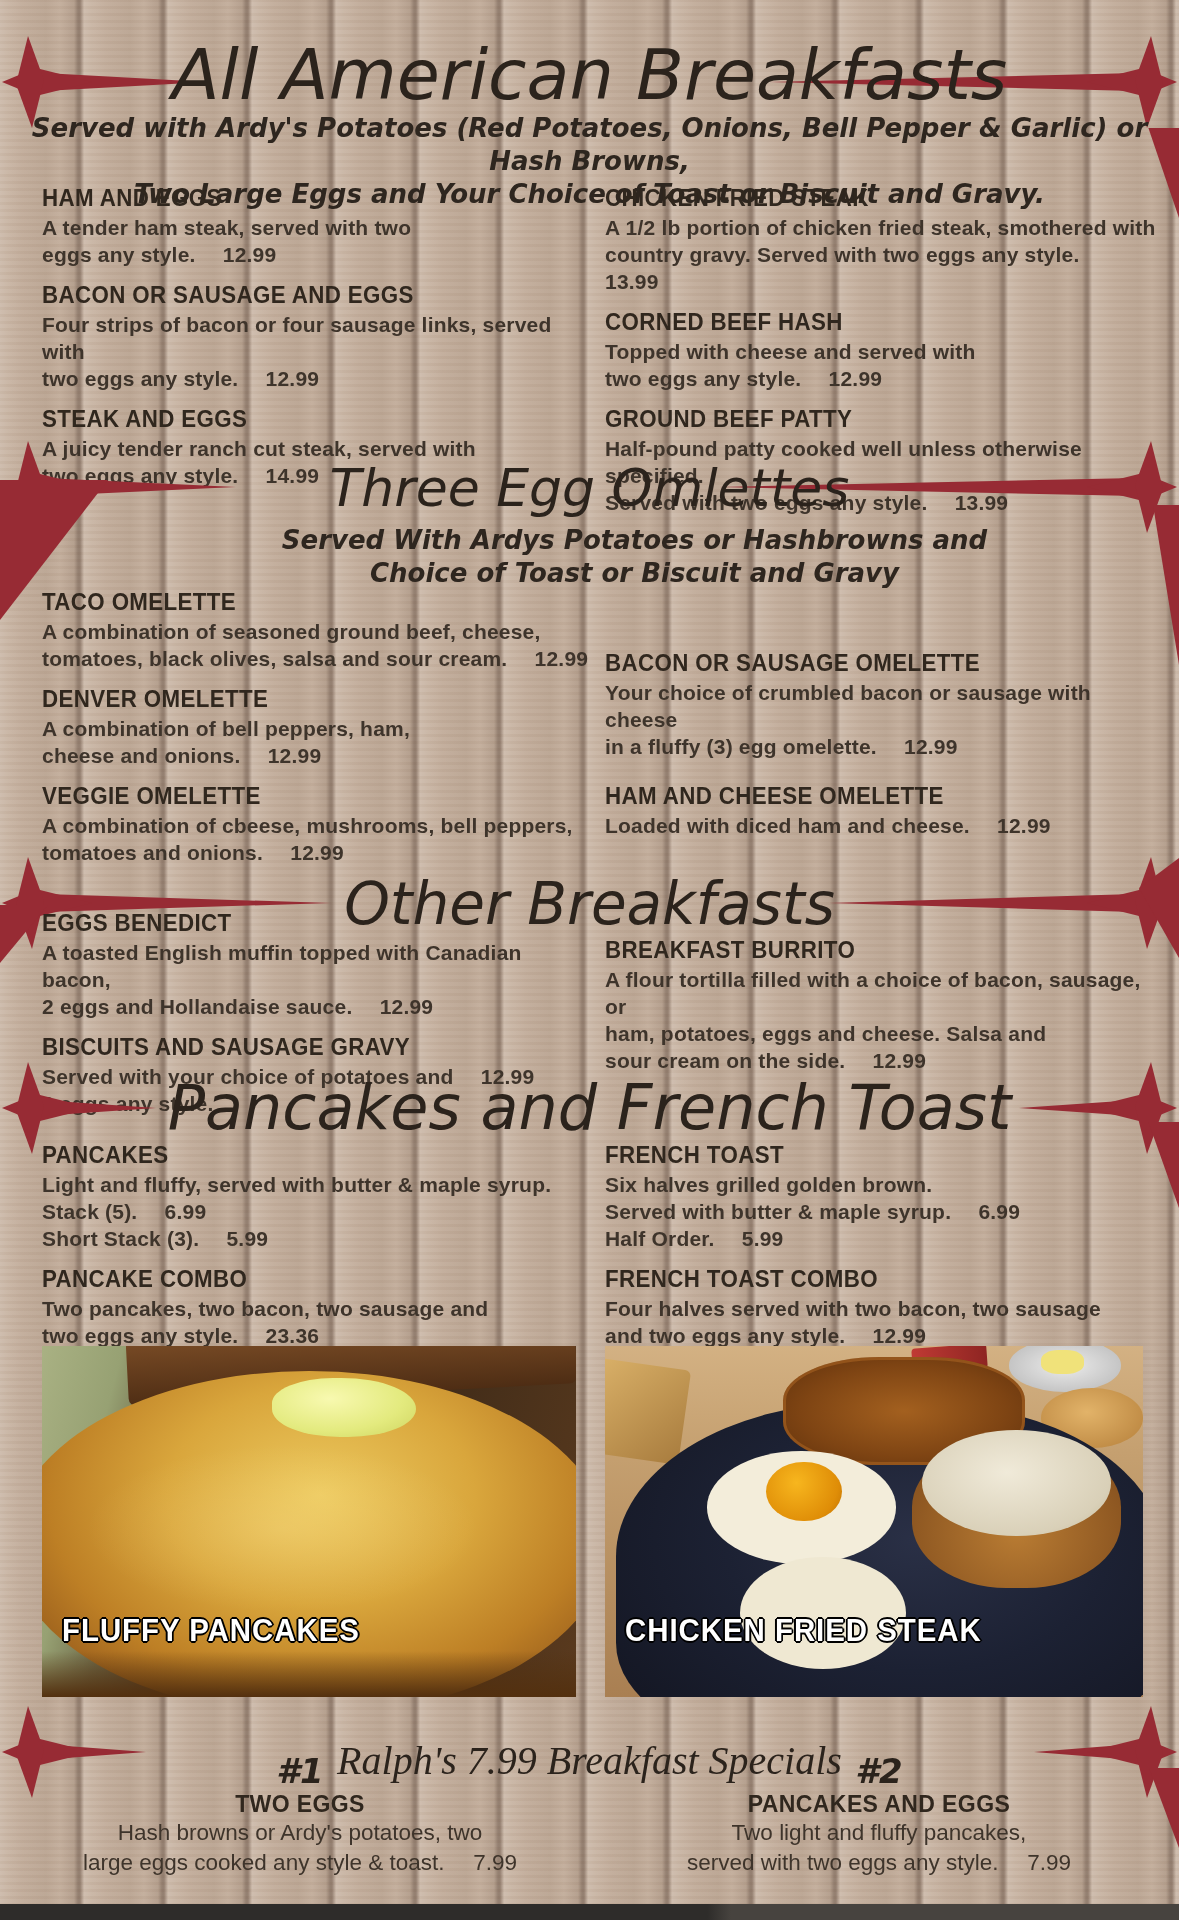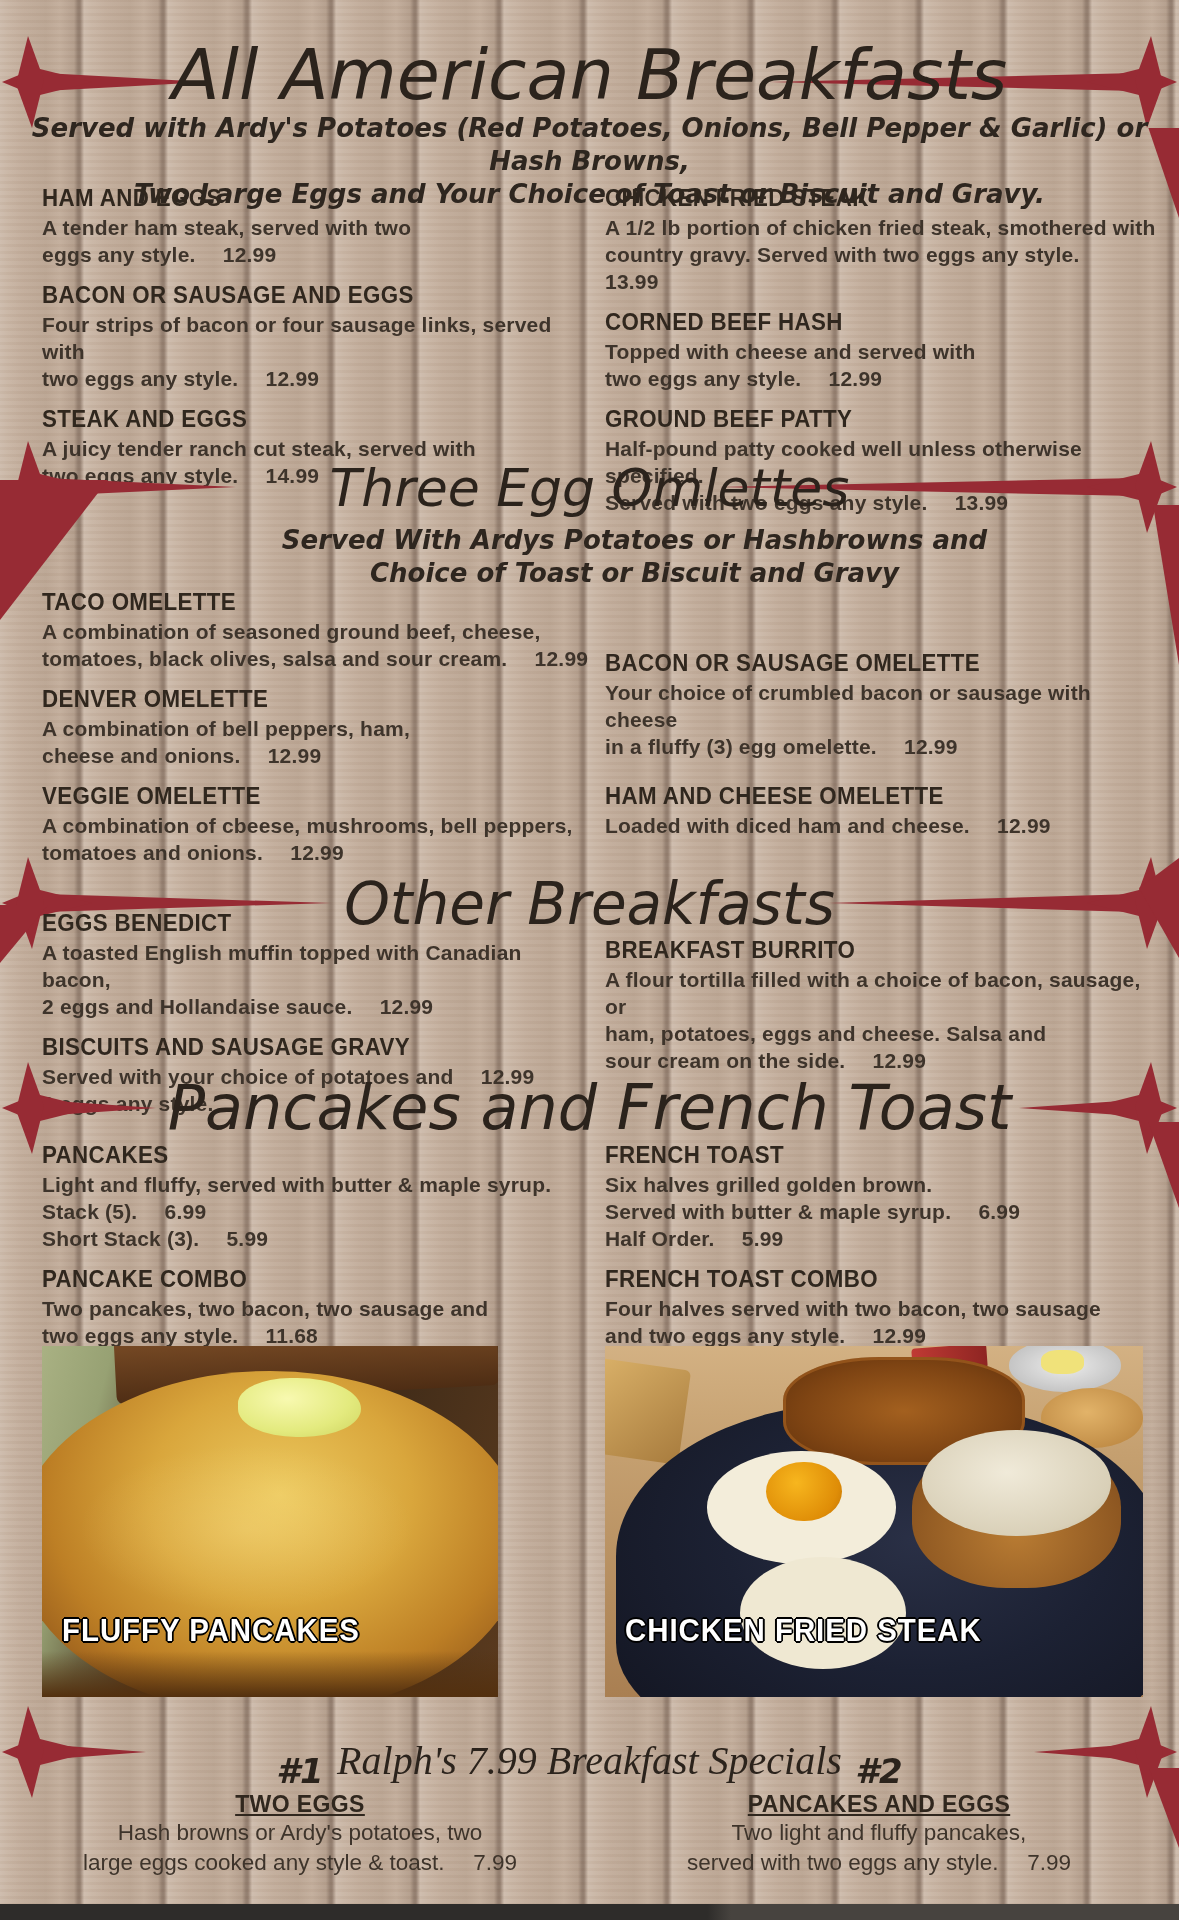--- a/index.html
+++ b/index.html
@@ -49,21 +49,21 @@
   }
   .item-desc{
     font-weight:700; font-size:21px; line-height:27px; color:#3e342b;
     letter-spacing:.2px; white-space:pre-line; margin-top:3px;
   }
   .decor{position:absolute;}
   .decor polygon{fill:#972b34;}
   .wedge{position:absolute; background:#972b34;}
   
   .photo{position:absolute; top:1346px; height:351px; overflow:hidden;}
-  #photo-pancakes{left:42px; width:456px;}
+  #photo-pancakes{left:42px; width:534px;}
   #photo-cfs{left:605px; width:538px;}
   .photo > div{position:absolute;}
   .pp-bg{inset:0; background:linear-gradient(105deg,#a9b183 0%,#97a173 13%,#6f6b4a 22%,#4a3421 36%,#3a2817 55%,#5a3a1e 100%);}
   .pp-toast{left:16%; top:-5%; width:84%; height:19%; background:linear-gradient(180deg,#7a4c26,#4e2d14); border-radius:8px; transform:rotate(-3deg);}
   .pp-pancake{left:-6%; top:7%; width:112%; height:98%; border-radius:50%;
     background:radial-gradient(ellipse at 52% 36%, #ecc95e 0%, #d9a63c 35%, #bd7f25 62%, #90551a 85%, #6a3a12 100%);}
   .pp-butter{left:43%; top:9%; width:27%; height:17%; border-radius:45% 55% 50% 50%;
     background:radial-gradient(ellipse at 40% 35%, #f8f9b0, #e3ea7e 60%, #cdd35e 100%);}
   .pp-syrup{left:8%; top:28%; width:74%; height:48%; border-radius:50%;
     background:radial-gradient(ellipse at 50% 50%, rgba(255,230,150,0.28), rgba(120,60,10,0) 70%);}
@@ -91,21 +91,21 @@
   .photo-caption{
     position:absolute; left:20px; bottom:48px;
     font-weight:700; font-size:31px; letter-spacing:1px; color:#ffffff;
     transform:scaleX(.95); transform-origin:0 50%; white-space:nowrap;
     text-shadow:-2px 0 #000,2px 0 #000,0 -2px #000,0 2px #000,-1px -1px #000,1px 1px #000,-1px 1px #000,1px -1px #000;
   }
   
   .special{position:absolute; top:1752px; width:490px; text-align:center;}
   #special-1{left:55px;} #special-2{left:634px;}
   .special-number{font-family:"DejaVu Sans",sans-serif; font-style:italic; font-weight:700; font-size:34px; line-height:38px; color:#2b231c;}
-  .special-name{font-weight:700; font-size:23px; line-height:28px; color:#30271e; letter-spacing:.4px;text-decoration:underline;}
+  .special-name{font-weight:700; font-size:23px; line-height:28px; color:#30271e; letter-spacing:.4px;}
   .special-desc{font-size:22.5px; line-height:30px; color:#3e342b; white-space:pre-line;}
   #bottom-bar{position:absolute; left:0; top:1904px; width:100%; height:16px;
     background:linear-gradient(90deg,#2e2c2a 0%,#2e2c2a 60%,#47433f 62%,#47433f 100%);}
 </style>
 </head>
 <body>
 
 <div id="menu-page">
 
   <svg class="decor" style="left:0;top:22px" width="212" height="120" viewBox="0 0 212 120">
@@ -254,21 +254,21 @@
   <div class="col col-left" id="sec4-left">
     <div class="item">
       <div class="item-name">PANCAKES</div>
       <div class="item-desc">Light and fluffy, served with butter &amp; maple syrup.
 Stack (5).  6.99
 Short Stack (3).  5.99</div>
     </div>
     <div class="item">
       <div class="item-name">PANCAKE COMBO</div>
       <div class="item-desc">Two pancakes, two bacon, two sausage and
-two eggs any style.  11.68</div>
+two eggs any style.  23.36</div>
     </div>
   </div>
   <div class="col col-right" id="sec4-right">
     <div class="item">
       <div class="item-name">FRENCH TOAST</div>
       <div class="item-desc">Six halves grilled golden brown.
 Served with butter &amp; maple syrup.  6.99
 Half Order.  5.99</div>
     </div>
     <div class="item">

